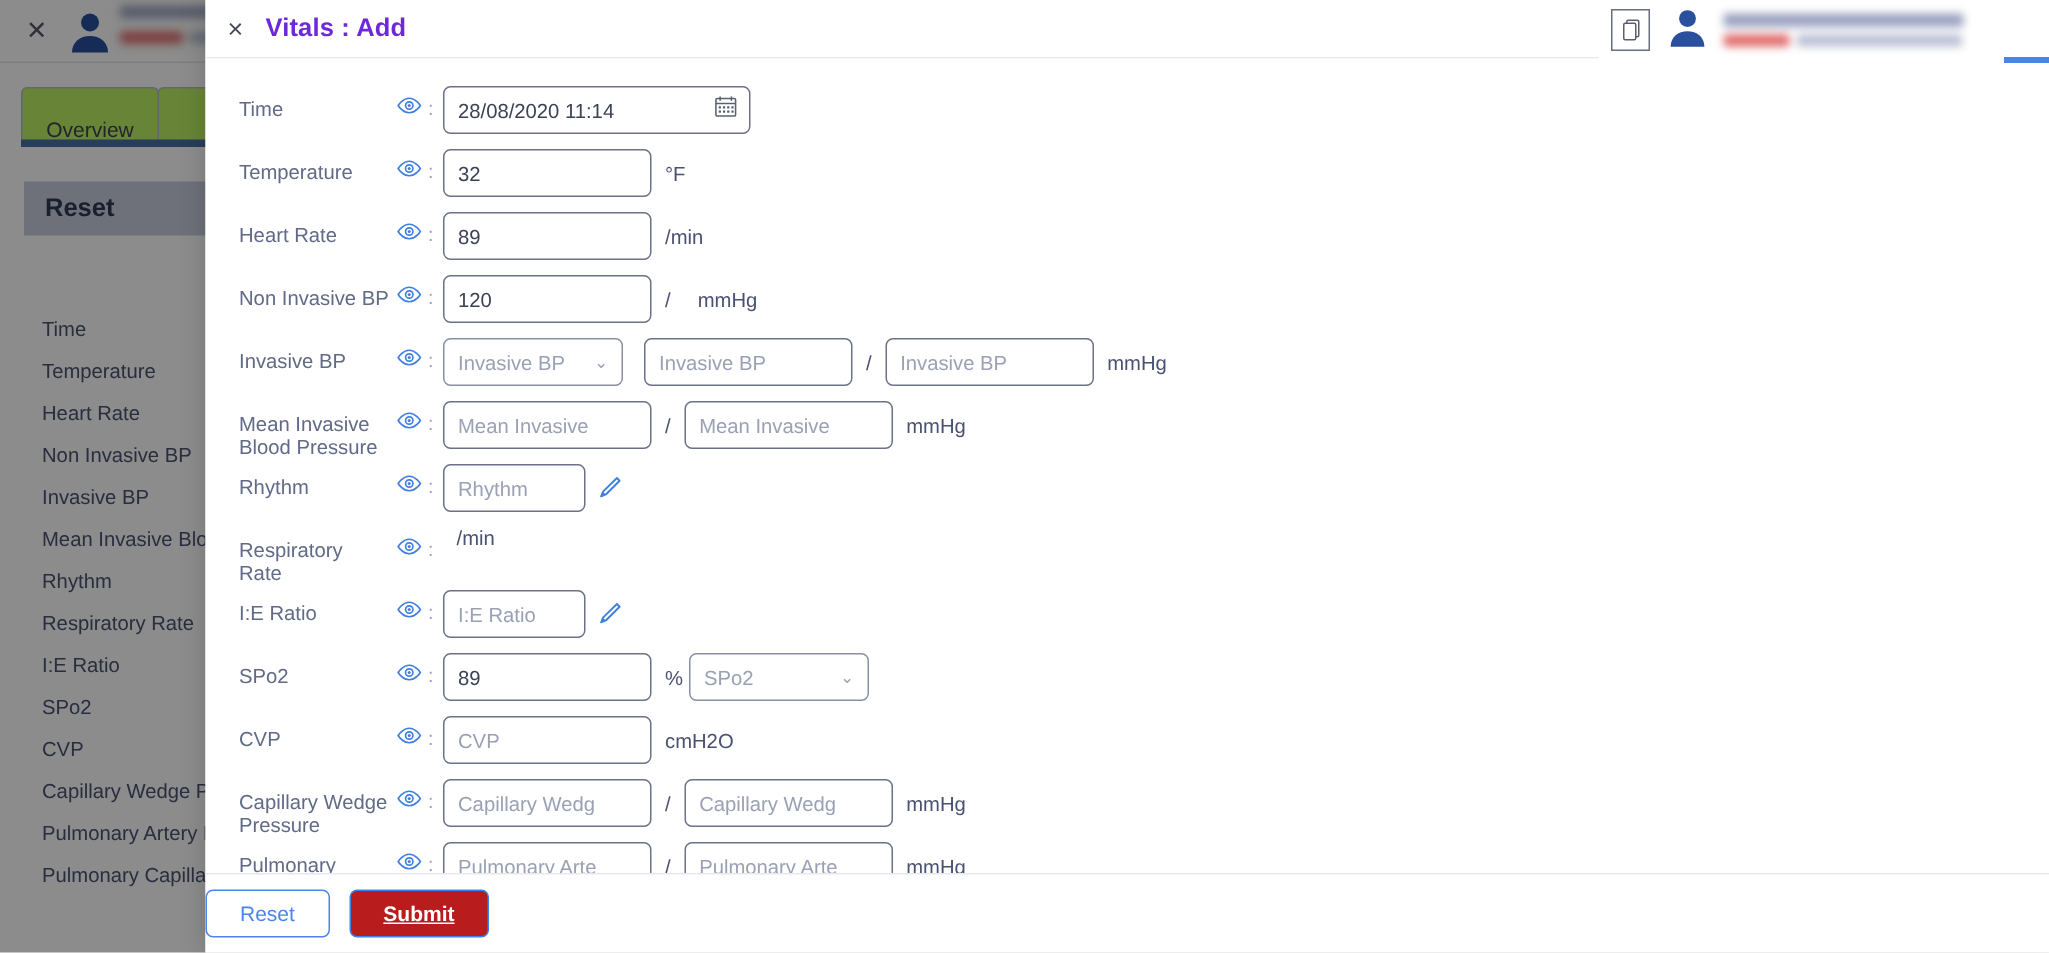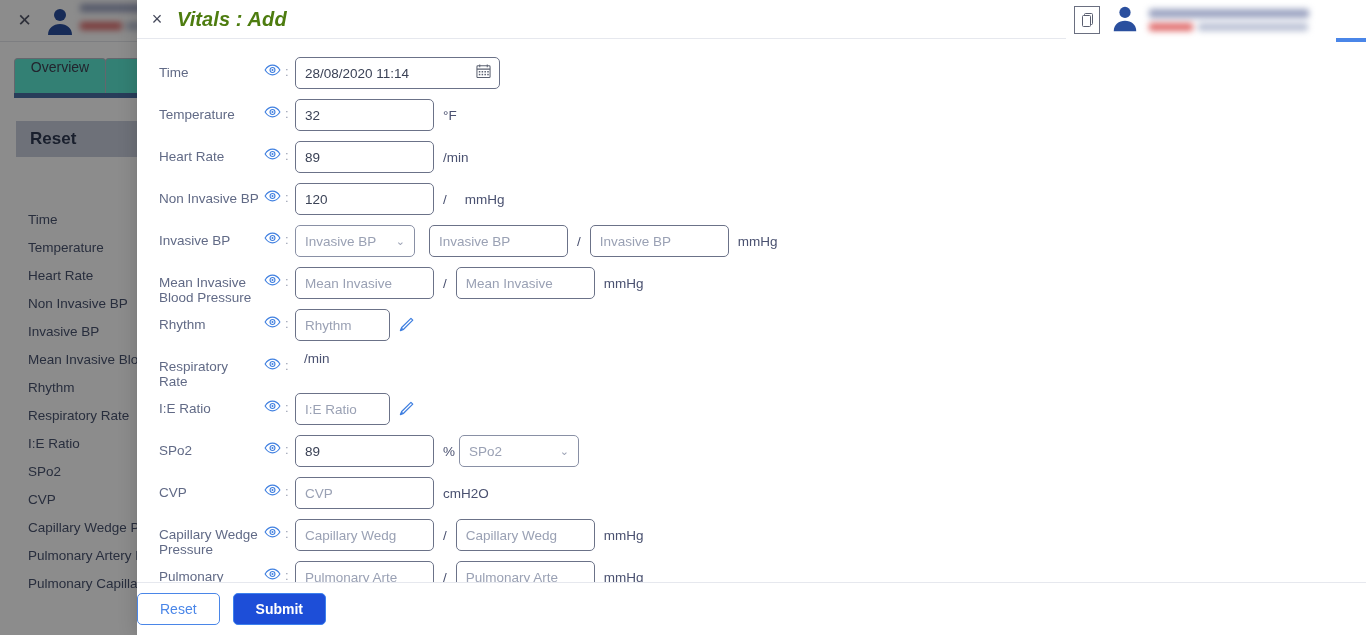--- a/index.html
+++ b/index.html
@@ -57,23 +57,23 @@
     position: absolute;
     top: 58px; left: 14px;
     display: flex;
   }
   .bg-tab {
     height: 36px;
     min-width: 92px;
     border: 1px solid #b6bac6;
     border-bottom: none;
     border-radius: 4px 4px 0 0;
-    background: #5eead4;
-    display: flex;
-    align-items: flex-start;
+    background: #bef264;
+    display: flex;
+    align-items: flex-end;
     justify-content: center;
     font-size: 14px;
     color: #3f4254;
     padding: 0 14px;
     box-sizing: border-box;
   }
   .bg-tab + .bg-tab { margin-left: -1px; }
   .bg-tab-underline {
     position: absolute;
     top: 93px; left: 14px;
@@ -140,25 +140,24 @@
     width: 40px;
     display: flex;
     align-items: center;
     justify-content: center;
     color: #44485a;
     font-size: 18px;
     cursor: pointer;
     user-select: none;
   }
   .modal-title {
-    font-size: 20px;
+    font-size: 17px;
     font-weight: bold;
-    color: #4d7c0f;
+    color: #6d28d9;
     letter-spacing: 0.1px;
-    font-style: italic;
   }
 
   .modal-body {
     flex: 1;
     position: relative;
     overflow: hidden;
     background: #fff;
   }
   .scroll-area {
     position: absolute;
@@ -290,24 +289,25 @@
     cursor: pointer;
     font-family: "Liberation Sans", sans-serif;
     border: 1px solid transparent;
   }
   .btn-reset {
     background: #ffffff;
     border-color: #4a86e8;
     color: #4a86e8;
   }
   .btn-submit {
-    background: #1d4ed8;
+    background: #b91c1c;
     border-color: #3d81ee;
     color: #ffffff;
     font-weight: bold;
+    text-decoration: underline;
   }
 
   
   #top-right-info {
     position: absolute;
     top: 0; right: 0;
     width: 300px; height: 40px;
     display: flex;
     align-items: center;
     z-index: 20;

